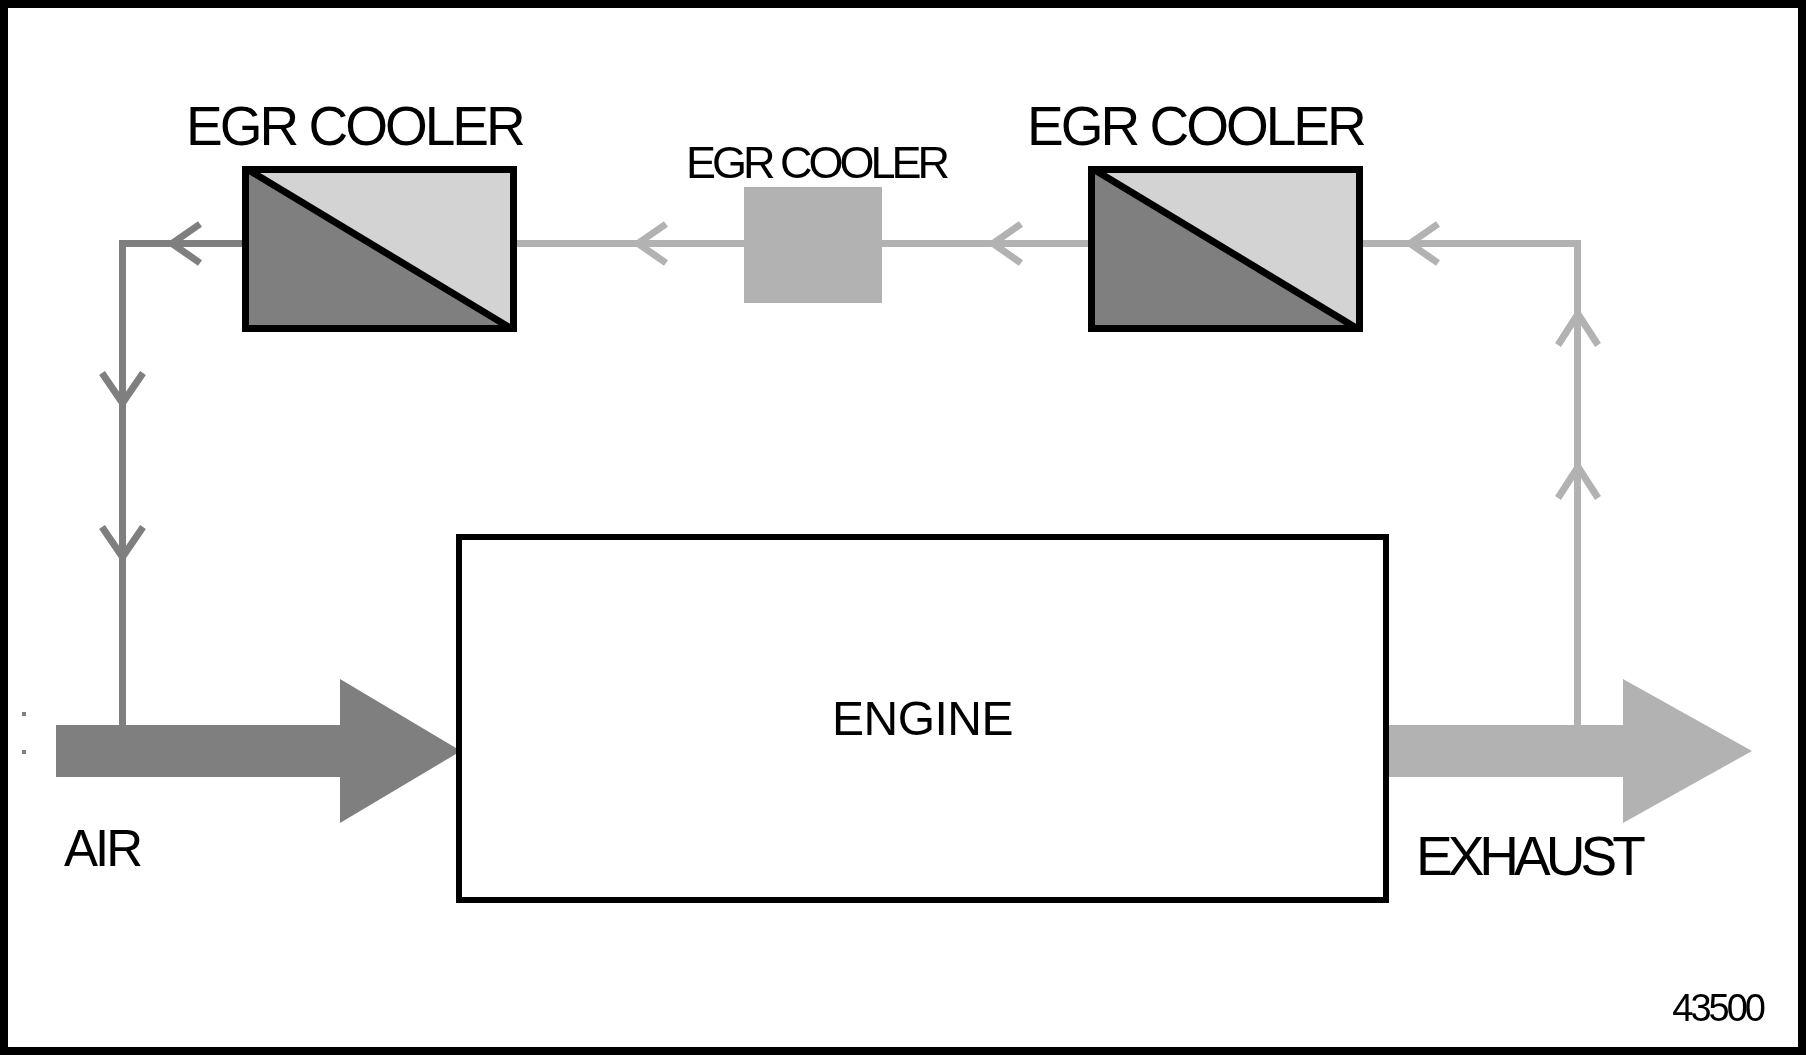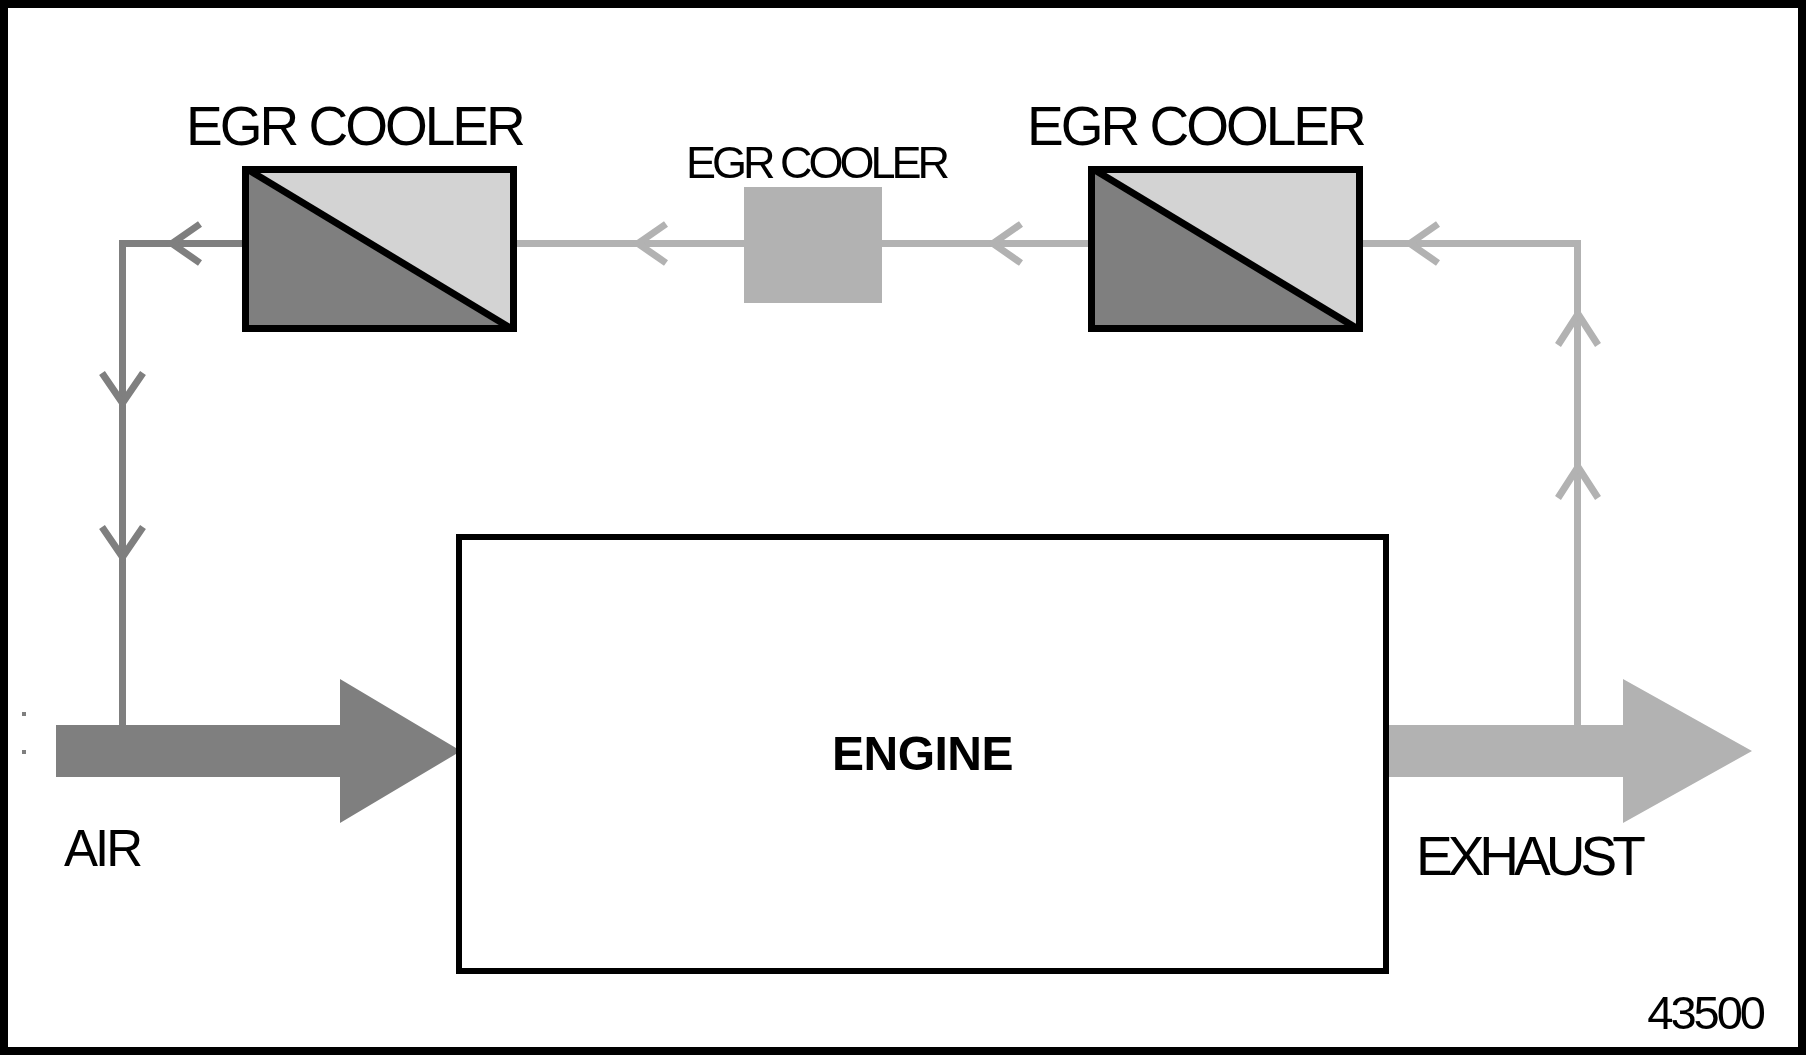--- a/index.html
+++ b/index.html
@@ -48,29 +48,28 @@
     position: absolute;
     left: 744px; top: 187px;
     width: 138px; height: 116px;
     background: var(--mid-gray, #b2b2b2);
     z-index: 10;
   }
 
   .engine {
     position: absolute;
     left: 456px; top: 534px;
-    width: 933px; height: 440px;
+    width: 933px; height: 369px;
     box-sizing: border-box;
     border: 6px solid var(--outline-black, #000);
     background: var(--background, #ffffff);
     display: flex;
     align-items: center;
     justify-content: center;
     z-index: 10;
-    font-weight: bold;
   }
   .engine-label {
     font-size: 48px;
     letter-spacing: -0.5px;
     line-height: 1;
   }
 
   .label {
     position: absolute;
     line-height: 1;
@@ -99,21 +98,21 @@
     letter-spacing: -3px;
   }
   .exhaust-label {
     left: 1416px; top: 829px;
     font-size: 55px;
     letter-spacing: -5px;
     text-align: right;
   }
   .figure-number {
     right: 43px; top: 989px;
-    font-size: 47px;
+    font-size: 38px;
     letter-spacing: -3px;
     text-align: right;
   }
   .speck {
     position: absolute;
     width: 4px; height: 4px;
     background: var(--dark-gray, #7f7f7f);
     z-index: 5;
   }
   .speck.s1 { left: 22px; top: 712px; }

